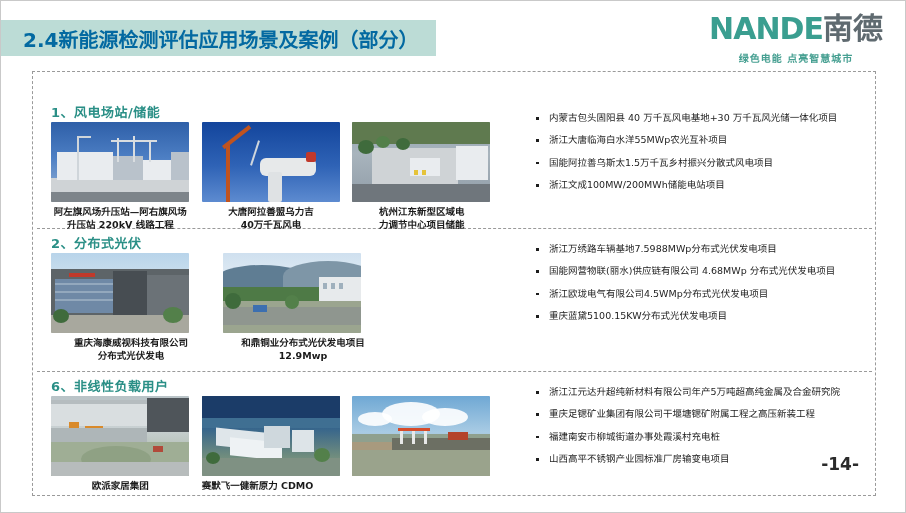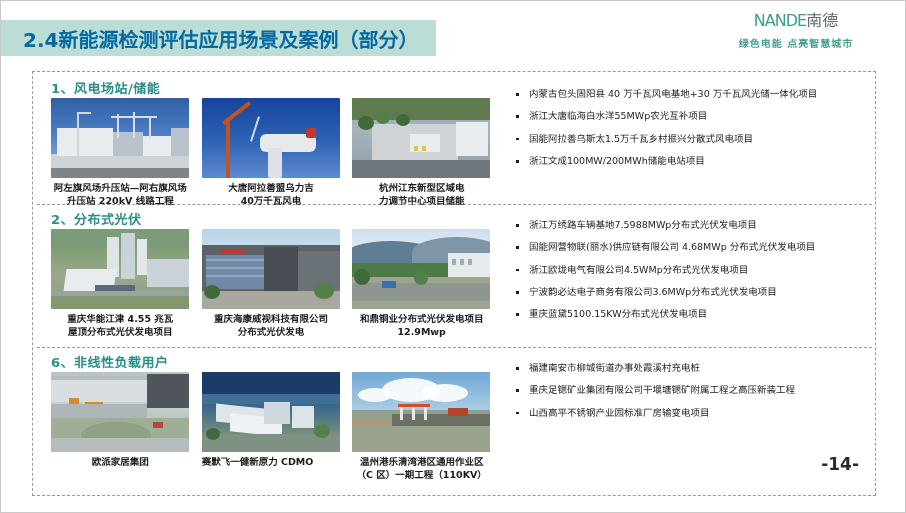--- a/index.html
+++ b/index.html
@@ -39,22 +39,22 @@
     font-family: "DejaVu Sans", "Liberation Sans", sans-serif;
   }
 
   .brand {
     position: absolute;
     right: 16px; top: 12px;
     text-align: center;
     width: 190px;
   }
   .brand-logo {
-    font-size: 16px;
-    font-weight: normal;
+    font-size: 30px;
+    font-weight: bold;
     letter-spacing: -1px;
     color: #3a9e90;
     line-height: 1.05;
     white-space: nowrap;
     font-family: "DejaVu Sans", "Liberation Sans", sans-serif;
   }
   .brand-logo .cn { color: #5f6a70; letter-spacing: 0px; }
   .brand-tag {
     margin-top: 5px;
     font-size: 10px;
@@ -72,20 +72,21 @@
     width: 844px; height: 425px;
     border: 1px dashed #9a9a9a;
   }
 
   .section {
     position: absolute;
     left: 4px;
     width: 835px;
     border-bottom: 1px dashed #9a9a9a;
     padding: 4px 0 0 0;
+    margin-top: 24px;
   }
   .section.s1 { top: 2px;   height: 131px; }
   .section.s2 { top: 133px; height: 143px; }
   .section.s3 { top: 276px; height: 143px; border-bottom: none; }
 
   .section-head {
     position: absolute;
     left: 14px; top: 4px;
     font-size: 13px;
     font-weight: bold;
@@ -117,21 +118,21 @@
     color: #1a1a1a;
     line-height: 1.35;
     text-align: center;
     font-family: "DejaVu Sans", "Liberation Sans", sans-serif;
   }
   .caption.left { text-align: left; }
 
   
   .bullets {
     position: absolute;
-    left: 476px; top: 14px;
+    left: 496px; top: 14px;
     width: 352px;
   }
   .bullet {
     position: relative;
     padding-left: 16px;
     margin-bottom: 10px;
     font-size: 9.5px;
     color: #1d1d1d;
     line-height: 1.3;
     white-space: nowrap;
@@ -257,34 +258,20 @@
         <div class="bullet">浙江大唐临海白水洋55MWp农光互补项目</div>
         <div class="bullet">国能阿拉善乌斯太1.5万千瓦乡村振兴分散式风电项目</div>
         <div class="bullet">浙江文成100MW/200MWh储能电站项目</div>
       </div>
     </div>
 
     <div class="section s2">
       <div class="section-head">2、分布式光伏</div>
 
       <div class="cards">
-        <div class="card">
-          <div class="photo aerial-grn">
-            <div class="shape" style="left:0;top:0;width:138px;height:16px;background:#7c9b78;"></div>
-            <div class="shape bld" style="left:56px;top:8px;width:12px;height:40px;background:#dfe4e7;"></div>
-            <div class="shape bld" style="left:70px;top:4px;width:14px;height:46px;background:#c9d2d7;"></div>
-            <div class="shape bld" style="left:86px;top:10px;width:10px;height:36px;background:#e3e7ea;"></div>
-            <div class="shape" style="left:14px;top:40px;width:50px;height:22px;background:#e8ecee;transform:skewX(-8deg);"></div>
-            <div class="shape roofd" style="left:44px;top:56px;width:40px;height:16px;"></div>
-            <div class="shape" style="left:96px;top:30px;width:42px;height:28px;background:#cbd3d8;"></div>
-            <div class="shape" style="left:0;top:66px;width:138px;height:14px;background:#82996f;"></div>
-            <div class="shape road" style="left:0;top:62px;width:138px;height:5px;background:#9aa49e;"></div>
-          </div>
-          <div class="caption">重庆华能江津 4.55 兆瓦<br>屋顶分布式光伏发电项目</div>
-        </div>
 
         <div class="card">
           <div class="photo sky-soft">
             <div class="shape" style="left:0;top:16px;width:138px;height:46px;background:#5d6468;"></div>
             <div class="shape glass" style="left:4px;top:26px;width:58px;height:34px;"></div>
             <div class="shape" style="left:4px;top:30px;width:58px;height:2px;background:#93a8bd;"></div>
             <div class="shape" style="left:4px;top:38px;width:58px;height:2px;background:#93a8bd;"></div>
             <div class="shape" style="left:4px;top:46px;width:58px;height:2px;background:#93a8bd;"></div>
             <div class="shape" style="left:62px;top:18px;width:34px;height:44px;background:#474d52;"></div>
             <div class="shape" style="left:96px;top:22px;width:42px;height:40px;background:#6b7277;"></div>
@@ -312,21 +299,20 @@
             <div class="shape tree2" style="left:62px;top:42px;width:14px;height:14px;"></div>
           </div>
           <div class="caption">和鼎铜业分布式光伏发电项目<br>12.9Mwp</div>
         </div>
       </div>
 
       <div class="bullets">
         <div class="bullet">浙江万绣路车辆基地7.5988MWp分布式光伏发电项目</div>
         <div class="bullet">国能网营物联(丽水)供应链有限公司 4.68MWp 分布式光伏发电项目</div>
         <div class="bullet">浙江欧珑电气有限公司4.5WMp分布式光伏发电项目</div>
-        <div class="bullet">宁波韵必达电子商务有限公司3.6MWp分布式光伏发电项目</div>
         <div class="bullet">重庆蓝黛5100.15KW分布式光伏发电项目</div>
       </div>
     </div>
 
     <div class="section s3">
       <div class="section-head">6、非线性负载用户</div>
 
       <div class="cards">
         <div class="card">
           <div class="photo" style="background:linear-gradient(#b9c3c7 0%,#c8d0d2 40%,#9fae95 100%);">
@@ -367,27 +353,27 @@
             <div class="shape" style="left:0;top:38px;width:138px;height:8px;background:#8fa08e;"></div>
             <div class="shape" style="left:0;top:46px;width:138px;height:34px;background:#a89a7e;"></div>
             <div class="shape" style="left:40px;top:42px;width:98px;height:12px;background:#6c6f63;"></div>
             <div class="shape" style="left:48px;top:34px;width:3px;height:14px;background:#e8e8e8;"></div>
             <div class="shape" style="left:60px;top:32px;width:3px;height:16px;background:#e8e8e8;"></div>
             <div class="shape" style="left:72px;top:34px;width:3px;height:14px;background:#e8e8e8;"></div>
             <div class="shape" style="left:46px;top:32px;width:32px;height:3px;background:#d64b2a;"></div>
             <div class="shape" style="left:96px;top:36px;width:20px;height:8px;background:#b4432c;"></div>
             <div class="shape" style="left:0;top:54px;width:138px;height:26px;background:#9aa38c;"></div>
           </div>
-          <div class="caption">温州港乐清湾港区通用作业区<br>（C 区）一期工程（110KV）</div>
         </div>
       </div>
 
       <div class="bullets">
+        <div class="bullet">浙江江元达升超纯新材料有限公司年产5万吨超高纯金属及合金研究院</div>
+        <div class="bullet">重庆足锶矿业集团有限公司干堰塘锶矿附属工程之高压新装工程</div>
         <div class="bullet">福建南安市柳城街道办事处霞溪村充电桩</div>
-        <div class="bullet">重庆足锶矿业集团有限公司干堰塘锶矿附属工程之高压新装工程</div>
         <div class="bullet">山西高平不锈钢产业园标准厂房输变电项目</div>
       </div>
     </div>
 
   </div>
 
   <div class="page-num">-14-</div>
 </div>
 
 </body></html>

